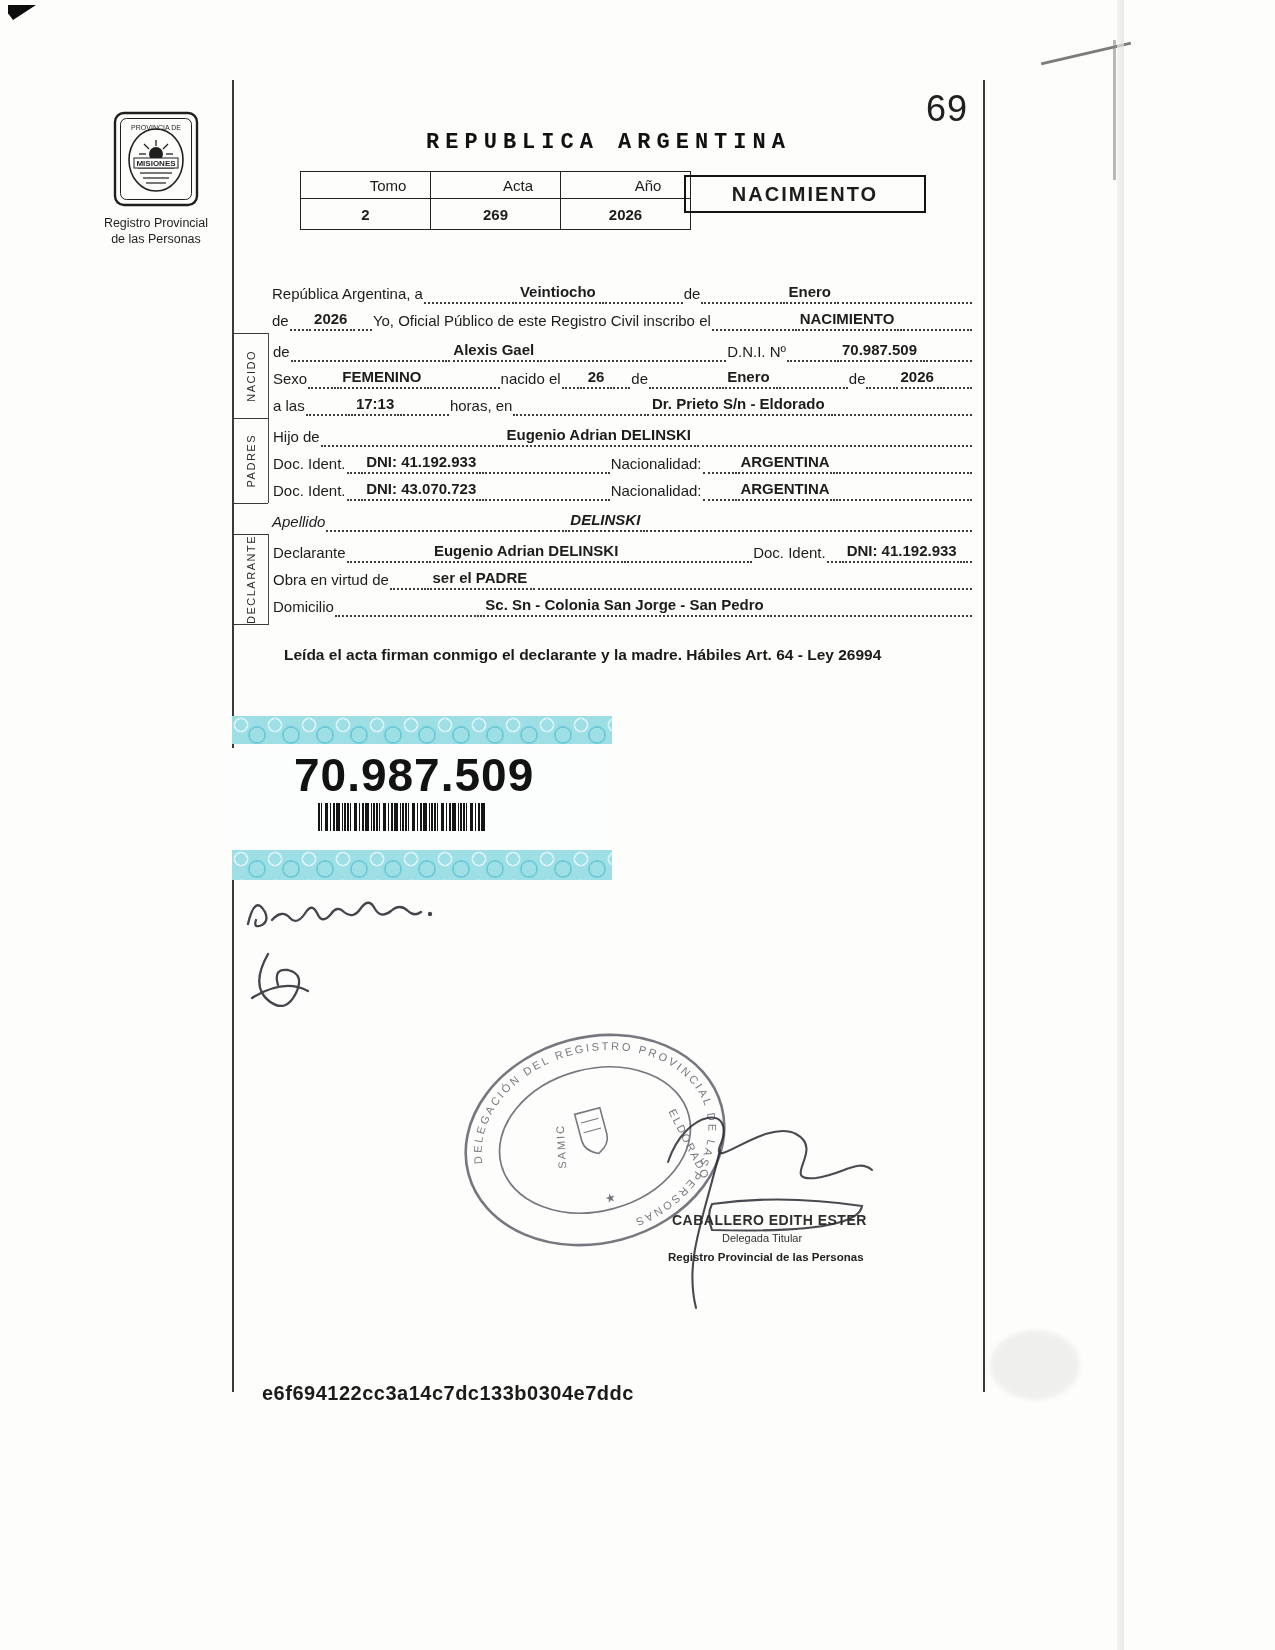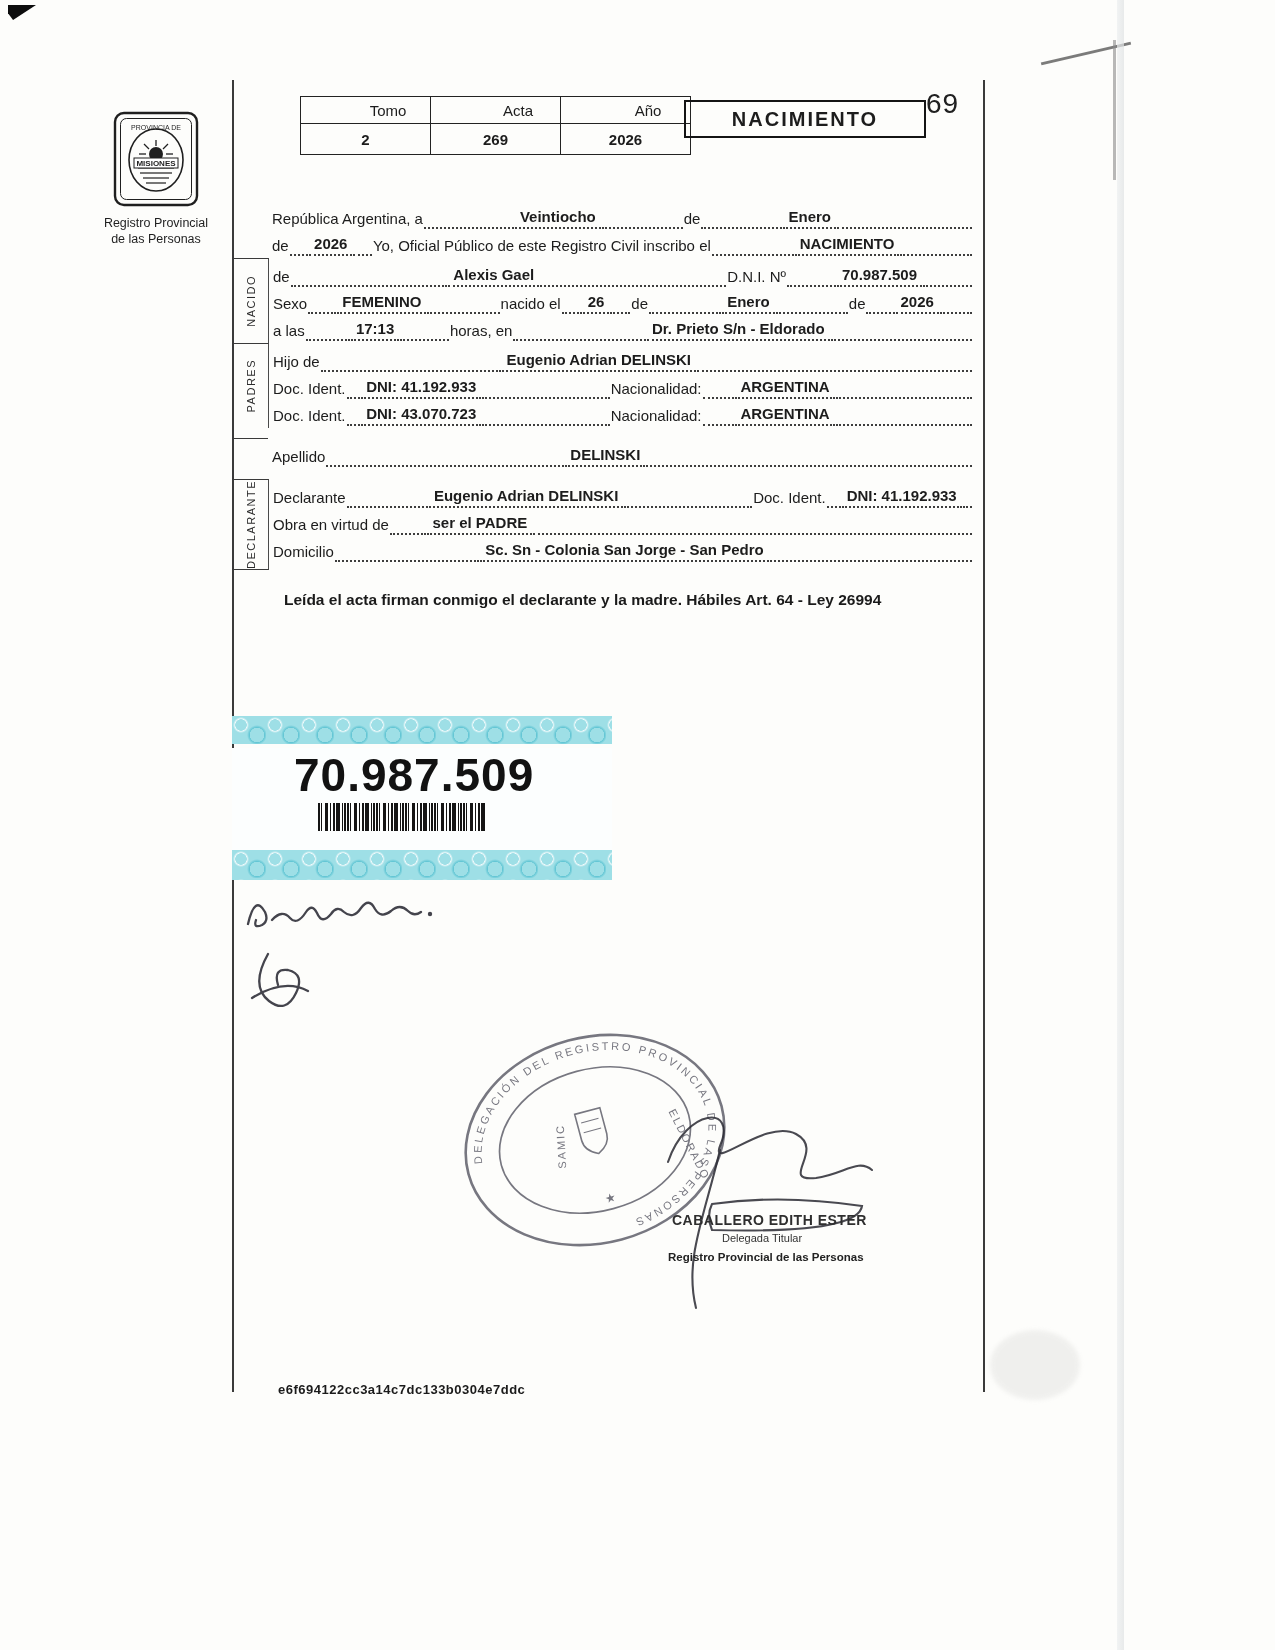--- a/index.html
+++ b/index.html
@@ -15,21 +15,21 @@
   #right-edge-soft{position:absolute;left:1117px;top:0;width:7px;height:1650px;
                    background:linear-gradient(90deg,#eceff0,#dfe2e3);opacity:.7;}
   #fold-shadow{position:absolute;left:990px;top:1330px;width:90px;height:70px;border-radius:50%;
                background:#d8d8d6;opacity:.35;filter:blur(2px);}
 
   
   #logo{position:absolute;left:96px;top:110px;width:120px;text-align:center;}
   #logo .caption{font-size:12.5px;line-height:1.25;margin-top:4px;color:#1f1f1f;}
 
   
-  #page-number{position:absolute;left:926px;top:88px;font-size:28px;letter-spacing:1px;color:#202020;}
+  #page-number{position:absolute;left:926px;top:88px;font-size:36px;letter-spacing:1px;color:#202020;}
 
   
   #main{position:absolute;left:232px;top:80px;width:753px;height:1312px;box-sizing:border-box;
         border-left:2px solid #3a3a3a;border-right:2px solid #3a3a3a;}
   #doc-title{margin-top:50px;text-align:center;font-family:"Liberation Mono",monospace;
              font-weight:bold;font-size:22px;letter-spacing:6px;color:#111;}
   #header-row{position:relative;height:76px;margin-top:16px;}
 
   
   #acta-table{position:absolute;left:66px;top:0;border-collapse:collapse;}
@@ -38,21 +38,21 @@
   #acta-table th{font-weight:normal;height:26px;padding-left:45px;}
   #acta-table td{font-weight:bold;height:30px;}
 
   
   #type-box{position:absolute;left:450px;top:4px;width:238px;height:34px;border:2.2px solid #141414;
             text-align:center;line-height:34px;font-weight:bold;font-size:20px;letter-spacing:2px;}
 
   
   #form-root{margin-top:28px;}
   .form-section{display:flex;}
-  #form-root .form-section:nth-child(4){margin:10px 0;}
+  #form-root .form-section:nth-child(4){margin:0 0;font-style:italic;}
   .side-rail{flex:0 0 34px;display:flex;align-items:center;justify-content:center;}
   .side-rail.ruled{border-right:1.3px solid #4a4a4a;}
   .form-section.tick .side-rail{border-top:1.6px solid #3a3a3a;}
   .form-section.last .side-rail{border-bottom:1.6px solid #3a3a3a;}
   .side-label{writing-mode:vertical-rl;transform:rotate(180deg);font-size:11px;letter-spacing:1.5px;
               color:#2c2c2c;}
   .section-body{flex:1 1 auto;padding:2px 10px 2px 4px;}
   .form-line{display:flex;align-items:flex-end;height:27px;font-size:15px;}
   .dots{flex:1 1 auto;min-width:5px;height:2px;border-bottom:2px dotted #3d3d3d;margin:0 1px;}
   .seg-label{white-space:pre;line-height:1.25;}
@@ -77,21 +77,21 @@
   
   #declarant-signature{position:absolute;left:238px;top:878px;}
   #stamp{position:absolute;left:438px;top:1008px;}
   #official-block{position:absolute;left:620px;top:1100px;width:320px;height:230px;}
   #official-name{position:absolute;left:52px;top:112px;font-size:14px;font-weight:bold;
                  letter-spacing:.5px;color:#2e2e2e;}
   #official-role{position:absolute;left:102px;top:132px;font-size:11px;color:#333;}
   #official-org{position:absolute;left:48px;top:151px;font-size:11.5px;font-weight:bold;color:#222;}
 
   
-  #footer-code{position:absolute;left:278px;top:1382px;font-size:13px;font-weight:bold;
+  #footer-code{position:absolute;left:262px;top:1382px;font-size:20px;font-weight:bold;
                letter-spacing:.5px;color:#1b1b1b;}
 </style>
 </head>
 <body>
 
 <div id="page">
 
   <div id="corner-mark"></div>
   <div id="top-right-line"></div>
   <div id="right-edge-dark"></div>
@@ -121,20 +121,21 @@
           <line x1="34" y1="73" x2="54" y2="73"></line>
       </g>
       <rect x="22" y="48" width="44" height="10" fill="#ffffff" stroke="#1f1f1f" stroke-width="1"></rect>
       <text x="44" y="56" text-anchor="middle" font-size="8" font-weight="bold" fill="#1f1f1f" font-family="Liberation Sans,sans-serif">MISIONES</text>
     </svg>
     <div class="caption">Registro Provincial de las Personas</div>
   </div>
 
   <div id="main">
 
+    <div id="doc-title">REPUBLICA ARGENTINA</div>
 
     <div id="header-row">
       <table id="acta-table">
         <tbody>
             <tr>
           <th>Tomo</th>
           <th>Acta</th>
           <th>Año</th>
         </tr>
         <tr>

